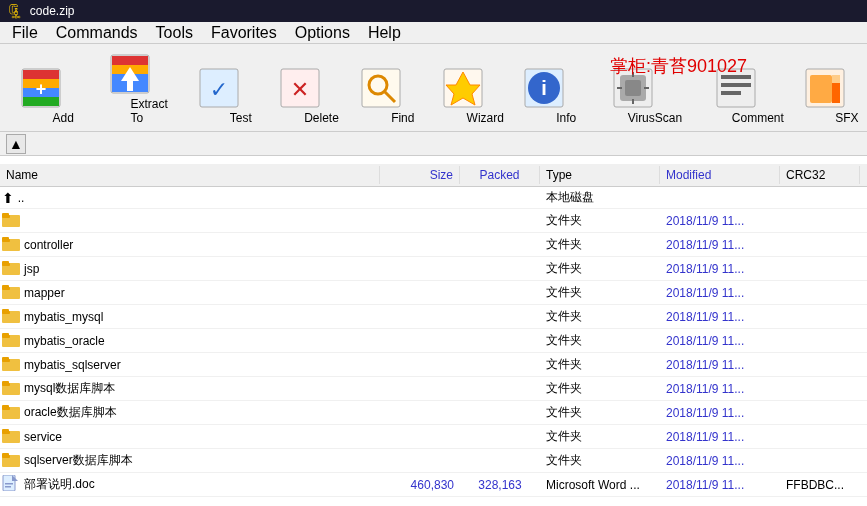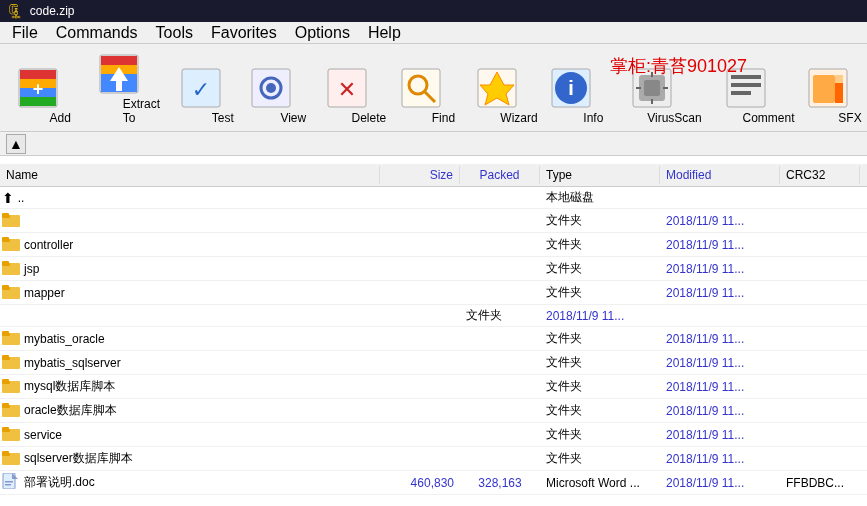--- a/index.html
+++ b/index.html
@@ -191,30 +191,20 @@
   <div class="tool-btn">
     <div class="tool-icon">
       <svg width="42" height="42" viewBox="0 0 42 42">
         <rect x="2" y="2" width="38" height="38" rx="2" fill="#ddeeff" stroke="#aaa" stroke-width="1"></rect>
         <text x="21" y="30" text-anchor="middle" font-size="22" fill="#2266cc">✓</text>
       </svg>
     </div>
     <span class="tool-label">Test</span>
   </div>
 
-  <div class="tool-btn">
-    <div class="tool-icon">
-      <svg width="42" height="42" viewBox="0 0 42 42">
-        <rect x="2" y="2" width="38" height="38" rx="2" fill="#eeeeff" stroke="#aaa" stroke-width="1"></rect>
-        <circle cx="21" cy="21" r="10" fill="none" stroke="#4466bb" stroke-width="3"></circle>
-        <circle cx="21" cy="21" r="5" fill="#4466bb"></circle>
-      </svg>
-    </div>
-    <span class="tool-label">View</span>
-  </div>
 
   <div class="tool-btn">
     <div class="tool-icon">
       <svg width="42" height="42" viewBox="0 0 42 42">
         <rect x="2" y="2" width="38" height="38" rx="2" fill="#ffeeee" stroke="#aaa" stroke-width="1"></rect>
         <text x="21" y="30" text-anchor="middle" font-size="22" fill="#cc2222">✕</text>
       </svg>
     </div>
     <span class="tool-label">Delete</span>
   </div>
@@ -376,20 +366,28 @@
               </svg></span>
             <span>mapper</span>
           </div>
           <div class="file-cell col-size"></div>
           <div class="file-cell col-packed"></div>
           <div class="file-cell col-type">文件夹</div>
           <div class="file-cell col-modified">2018/11/9 11...</div>
           <div class="file-cell col-crc"></div>
         </div>
         <div class="file-row">
+          <div class="file-cell file-name-cell">
+            <span class="folder-icon"><svg width="18" height="16" viewBox="0 0 18 16">
+                <rect x="0" y="4" width="18" height="12" rx="1" fill="#f0c040"></rect>
+                <rect x="0" y="4" width="8" height="3" rx="1" fill="#e8a000"></rect>
+                <rect x="0" y="2" width="7" height="4" rx="1" fill="#e8a000"></rect>
+              </svg></span>
+            <span>mybatis_mysql</span>
+          </div>
           <div class="file-cell col-size"></div>
           <div class="file-cell col-packed"></div>
           <div class="file-cell col-type">文件夹</div>
           <div class="file-cell col-modified">2018/11/9 11...</div>
           <div class="file-cell col-crc"></div>
         </div>
         <div class="file-row">
           <div class="file-cell file-name-cell">
             <span class="folder-icon"><svg width="18" height="16" viewBox="0 0 18 16">
                 <rect x="0" y="4" width="18" height="12" rx="1" fill="#f0c040"></rect>

